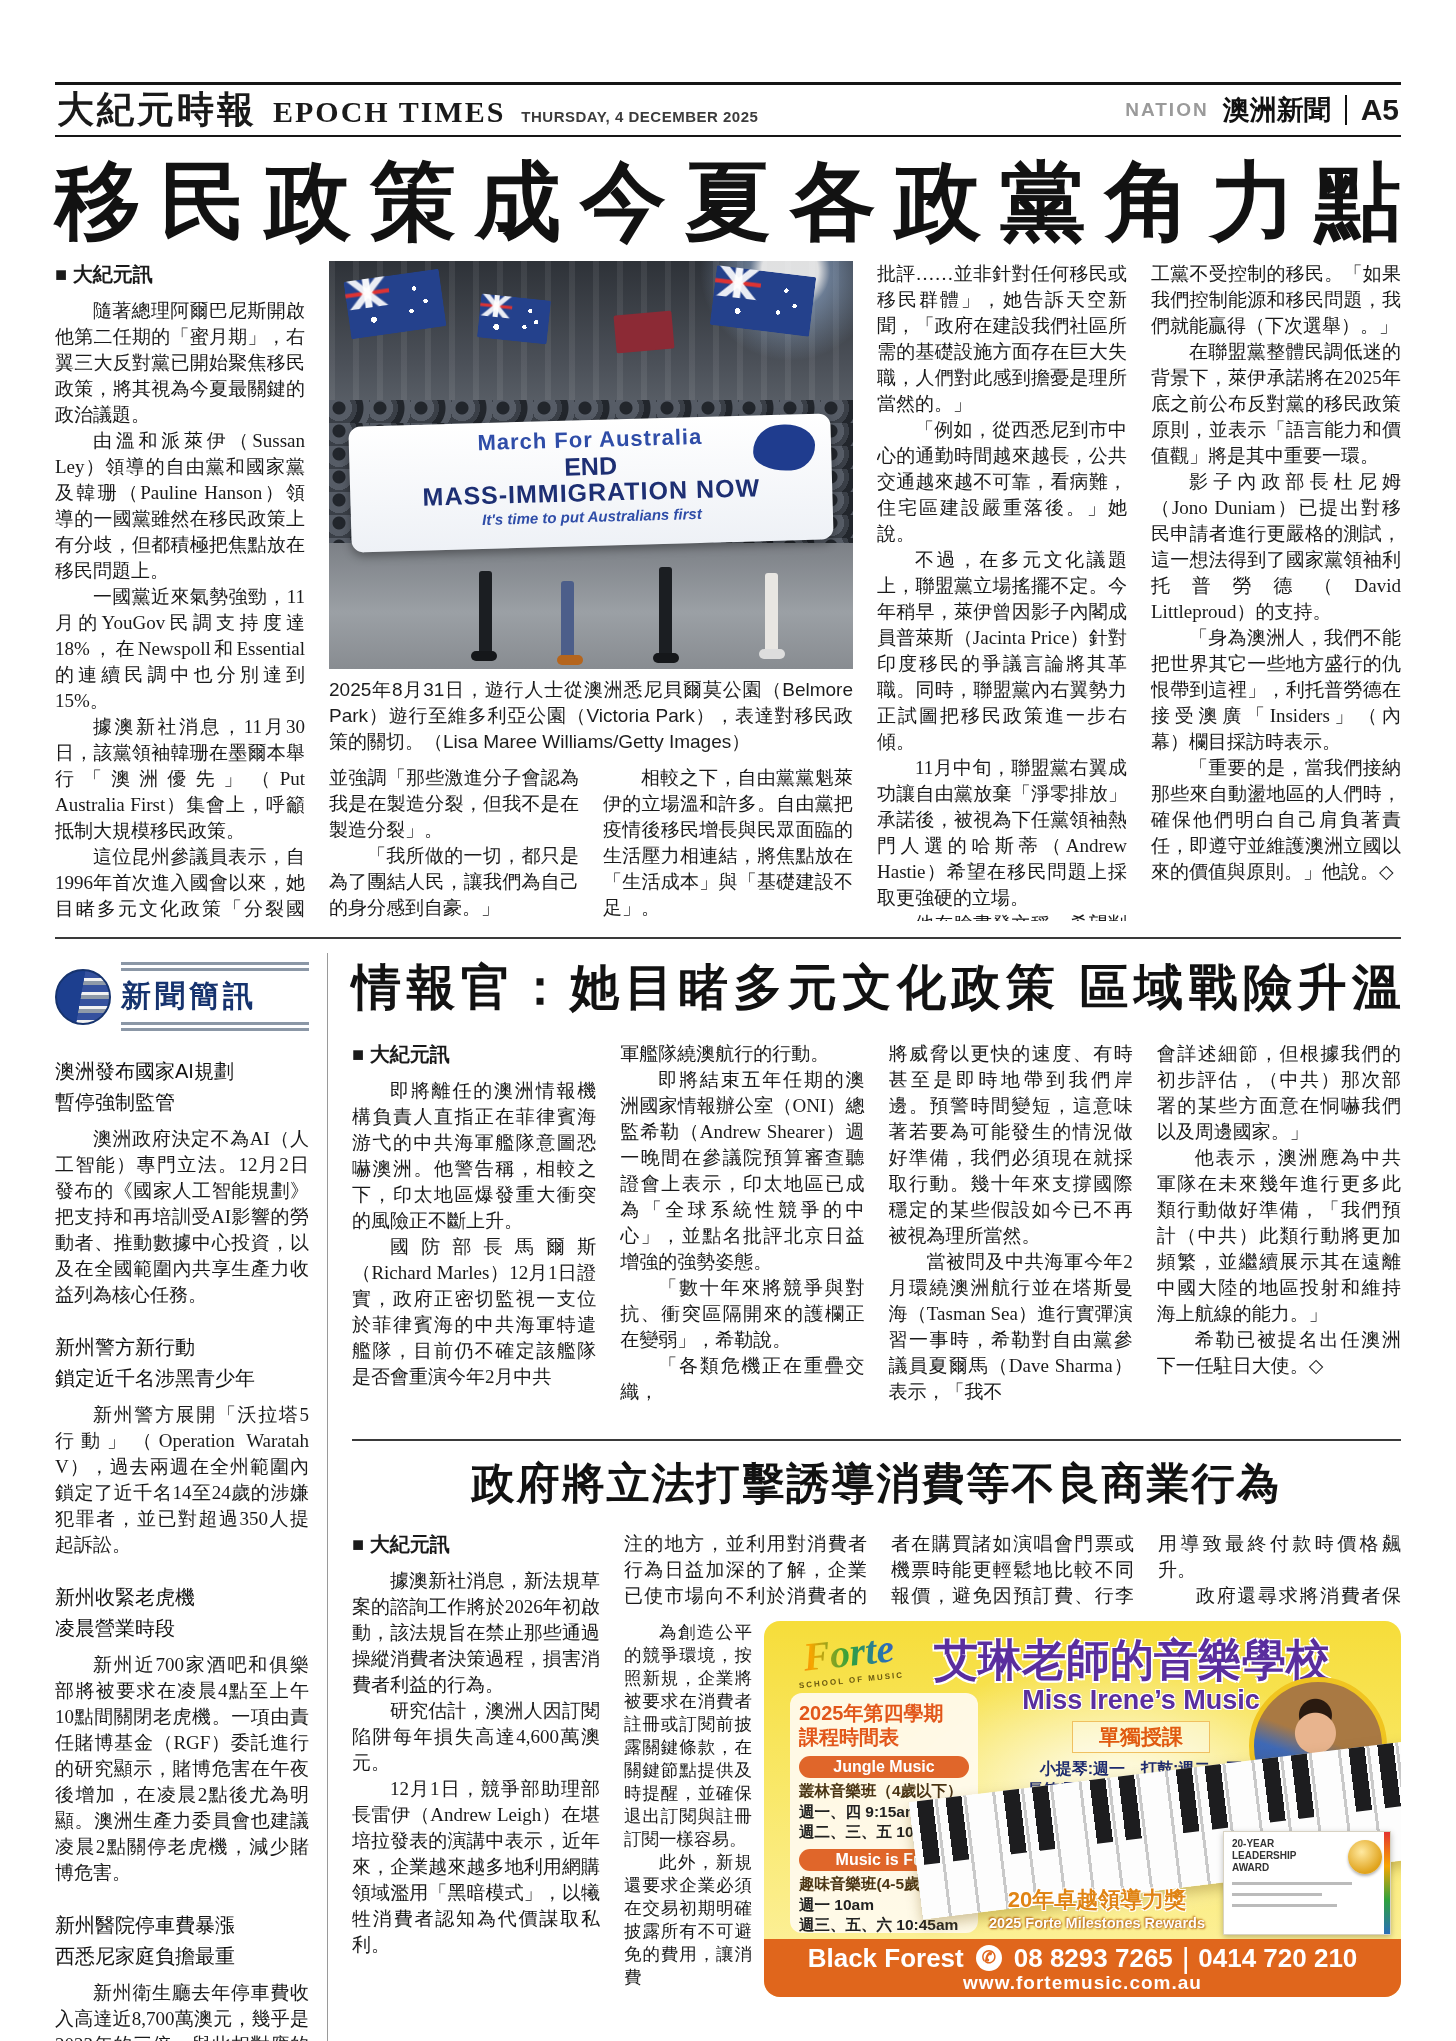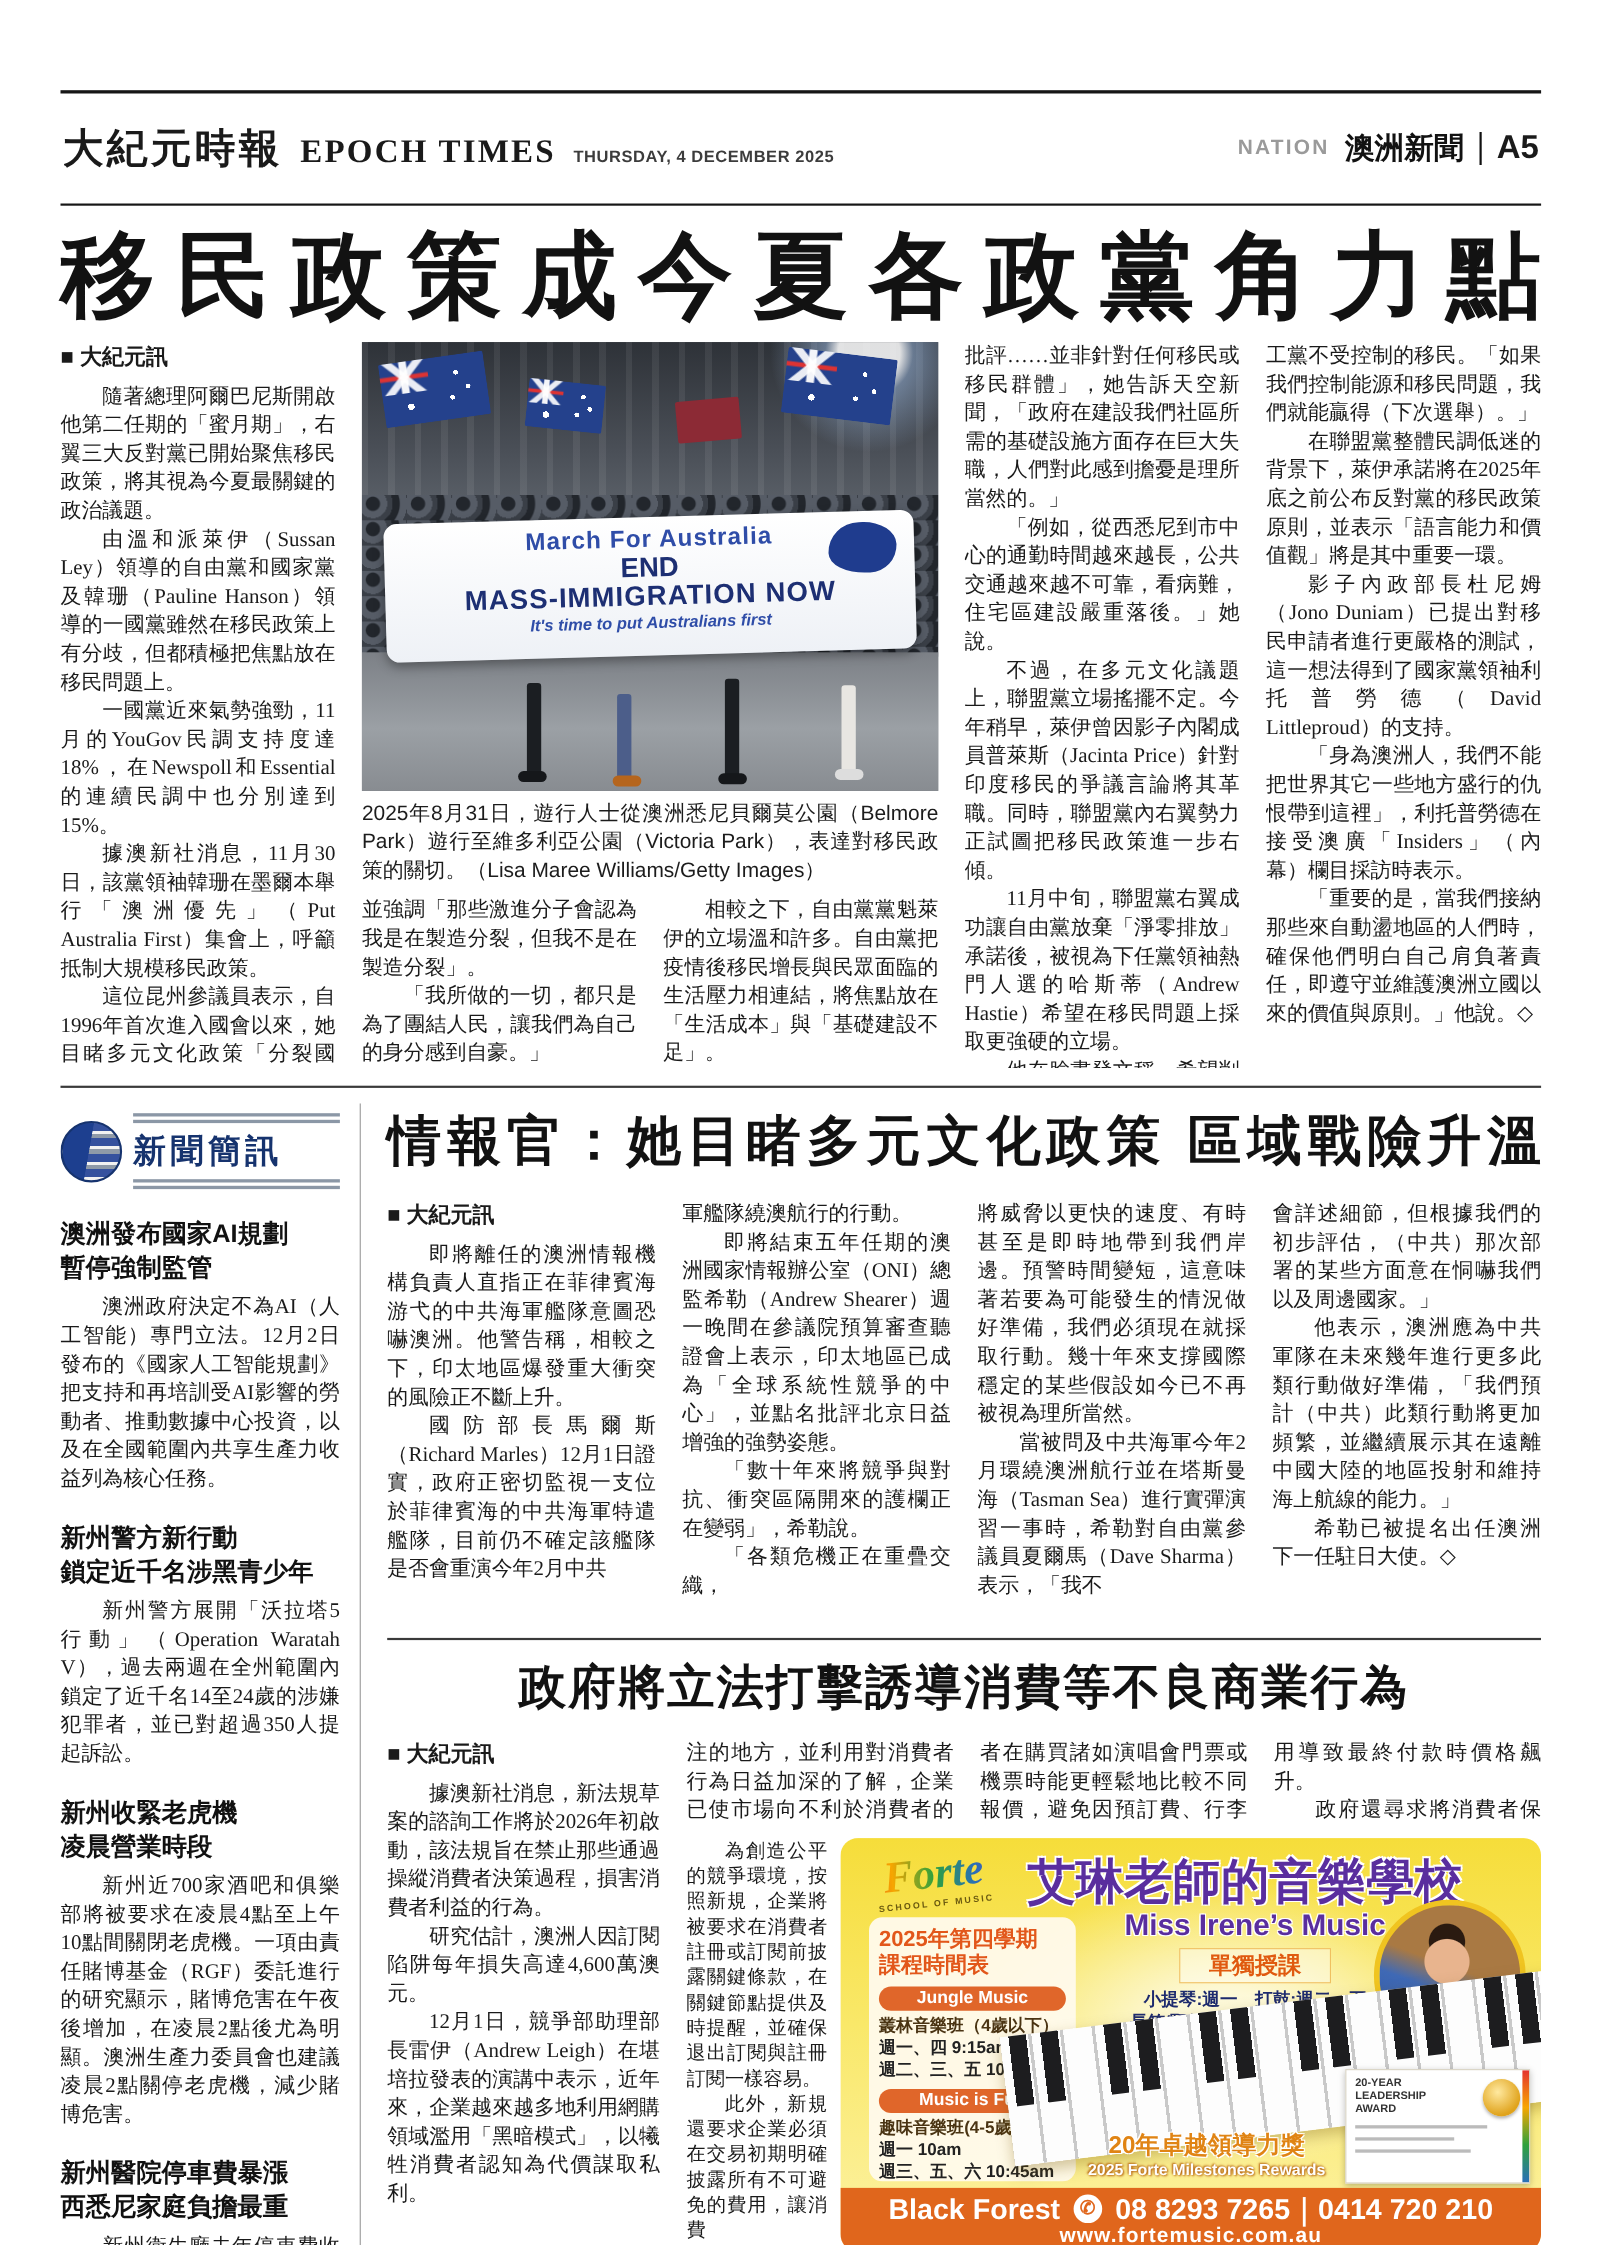--- a/index.html
+++ b/index.html
@@ -2,21 +2,21 @@
 <html><head>
 <meta charset="utf-8">
 <style>
   * { box-sizing: border-box; margin: 0; padding: 0; }
   html,body { width:1456px; height:2041px; background:#fff; overflow:hidden;
     font-family:"Liberation Serif","DejaVu Serif",serif; color:#1a1a1a; }
   .page { width:1456px; height:2041px; padding:0 55px; position:relative; }
 
   
   .header { margin-top:82px; border-top:3px solid #161616; border-bottom:2px solid #161616;
-    display:flex; justify-content:space-between; align-items:center; padding:25px 2px; }
+    display:flex; justify-content:space-between; align-items:center; padding:0 2px; }
   .hleft { display:flex; align-items:baseline; gap:16px; }
   .m-cn { font-size:37px; font-weight:900; letter-spacing:3px; }
   .m-en { font-size:30px; font-weight:700; letter-spacing:2px; font-family:"Liberation Serif",serif; }
   .m-date { font-size:15px; font-weight:700; color:#3c3c3c; font-family:"Liberation Sans",sans-serif; letter-spacing:.5px; }
   .hright { display:flex; align-items:center; gap:14px; font-family:"Liberation Sans",sans-serif; }
   .sec-en { font-size:19px; font-weight:800; color:#9a9a9a; letter-spacing:2px; }
   .sec-cn { font-size:27px; font-weight:900; color:#111; }
   .sec-sep { width:2px; height:30px; background:#111; }
   .pageno { font-size:30px; font-weight:900; }
 
@@ -92,22 +92,22 @@
   .logo-circle { width:56px; height:56px; border-radius:50%; flex:none;
     background:
       linear-gradient(100deg, #1d3f8f 0 46%, rgba(29,63,143,0) 47%),
       repeating-linear-gradient(180deg, #35519e 0 7px, #f2f2f2 7px 10px, #8f9aa8 10px 14px);
     border:2px solid #16336e; }
   .logo-right { flex:1; }
   .stripe { height:3px; background:#8b97a6; margin:3px 0; }
   .briefs-title { font-family:"Liberation Sans",sans-serif; font-size:30px; font-weight:900;
     color:#16336e; letter-spacing:4px; padding:2px 0; }
   .brief { margin-bottom:24px; }
-  .brief h4 { font-family:"Liberation Sans",sans-serif; font-size:23px; line-height:31px;
-    font-weight:700; white-space:pre-line; margin-bottom:8px; color:#111; }
+  .brief h4 { font-family:"Liberation Sans",sans-serif; font-size:20px; line-height:31px;
+    font-weight:400; white-space:pre-line; margin-bottom:8px; color:#111; }
   .brief .bbody p { font-size:19px; line-height:26px; text-align:justify; text-indent:2em; }
 
   .a2body { display:flex; gap:24px; height:382px; overflow:hidden; }
   .a2body .col { flex:1; overflow:hidden; }
 
   .hr-main { border-top:2px solid #3a3a3a; margin:16px 0 14px; }
 
   .a3body { display:flex; gap:24px; }
   .a3c1 { width:248px; flex:none; height:520px; overflow:hidden; }
   .a3right { flex:1; }

